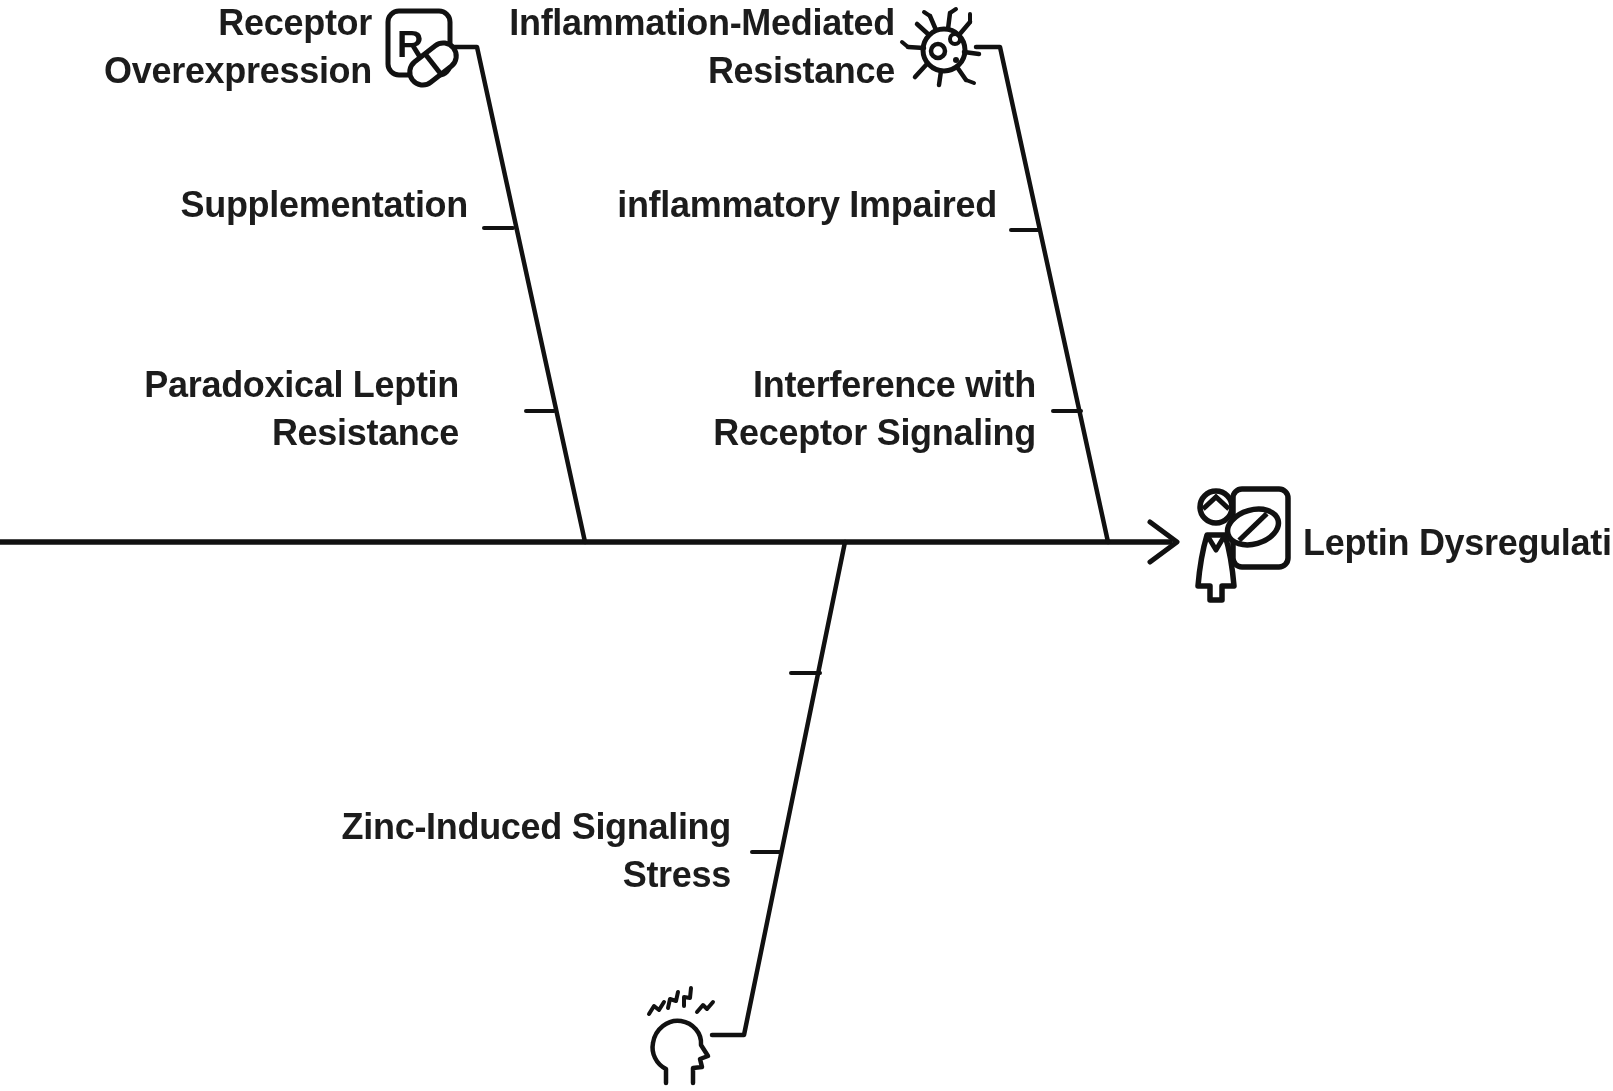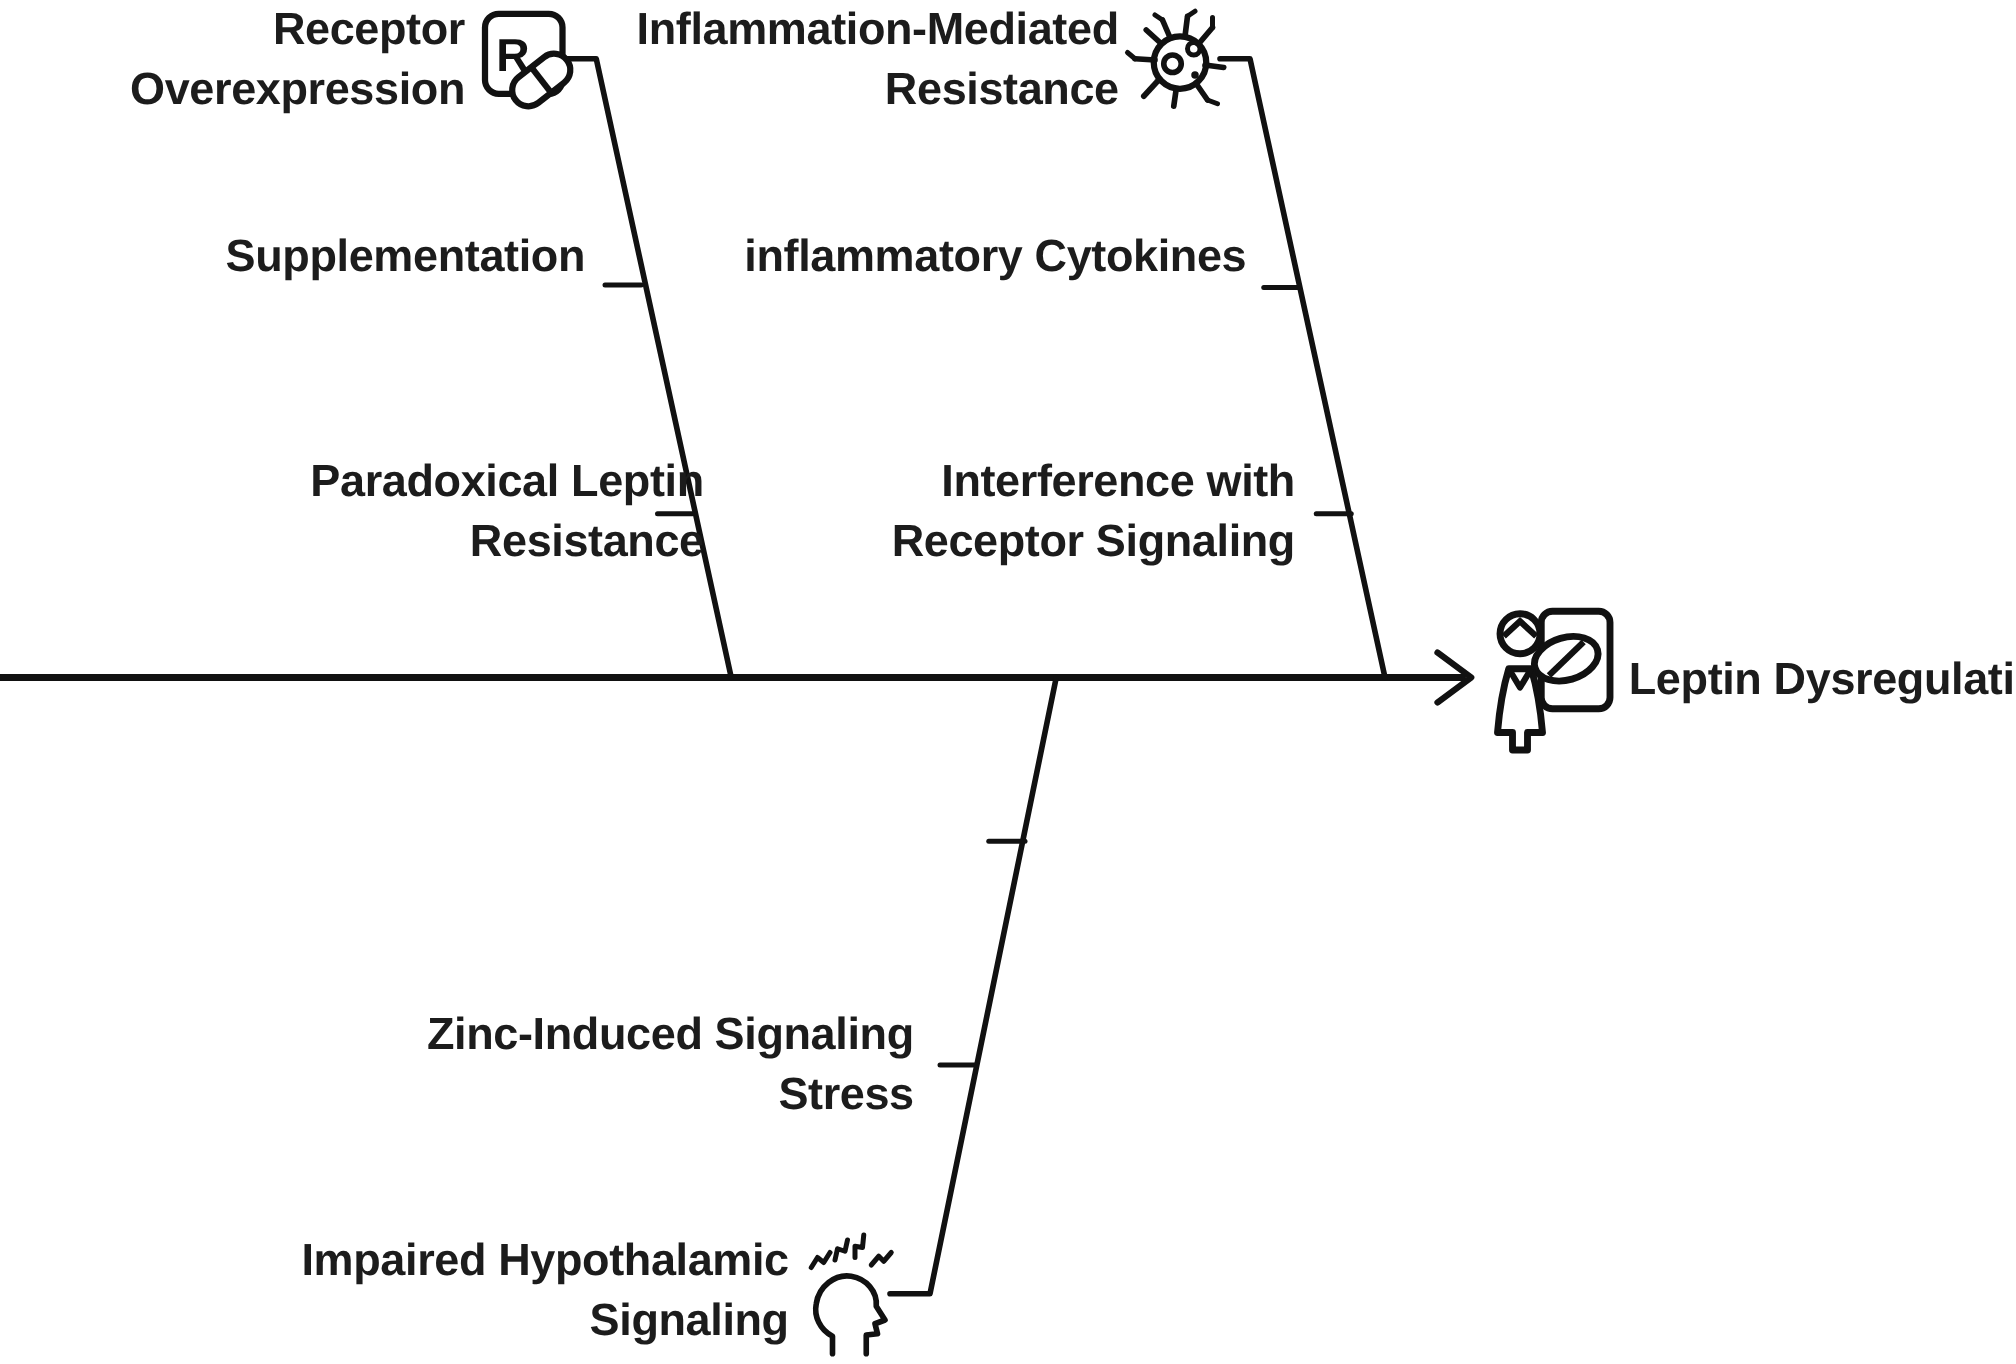--- a/index.html
+++ b/index.html
@@ -120,36 +120,32 @@
   <div class="label" style="top: -1px; right: 1241px;">
     <span class="ln">Receptor</span>
     <span class="ln">Overexpression</span>
   </div>
 
   <div class="label" style="top: -1px; right: 718px;">
     <span class="ln">Inflammation-Mediated</span>
     <span class="ln">Resistance</span>
   </div>
 
-  <div class="label" style="top: 984px; right: 982px;">
-    <span class="ln">Impaired Hypothalamic</span>
-    <span class="ln">Signaling</span>
-  </div>
 
   <div class="label" style="top: 181px; right: 1145px;">
     <span class="ln">Supplementation</span>
   </div>
 
-  <div class="label" style="top: 361px; right: 1050px;">
+  <div class="label" style="top: 361px; right: 1154px;">
     <span class="ln">Paradoxical Leptin</span>
     <span class="ln">Resistance</span>
   </div>
 
   <div class="label" style="top: 181px; right: 616px;">
-    <span class="ln">inflammatory Cytokines</span>
+    <span class="ln">inflammatory Impaired</span>
   </div>
 
   <div class="label" style="top: 361px; right: 577px;">
     <span class="ln">Interference with</span>
     <span class="ln">Receptor Signaling</span>
   </div>
 
 
   <div class="label" style="top: 803px; right: 882px;">
     <span class="ln">Zinc-Induced Signaling</span>

